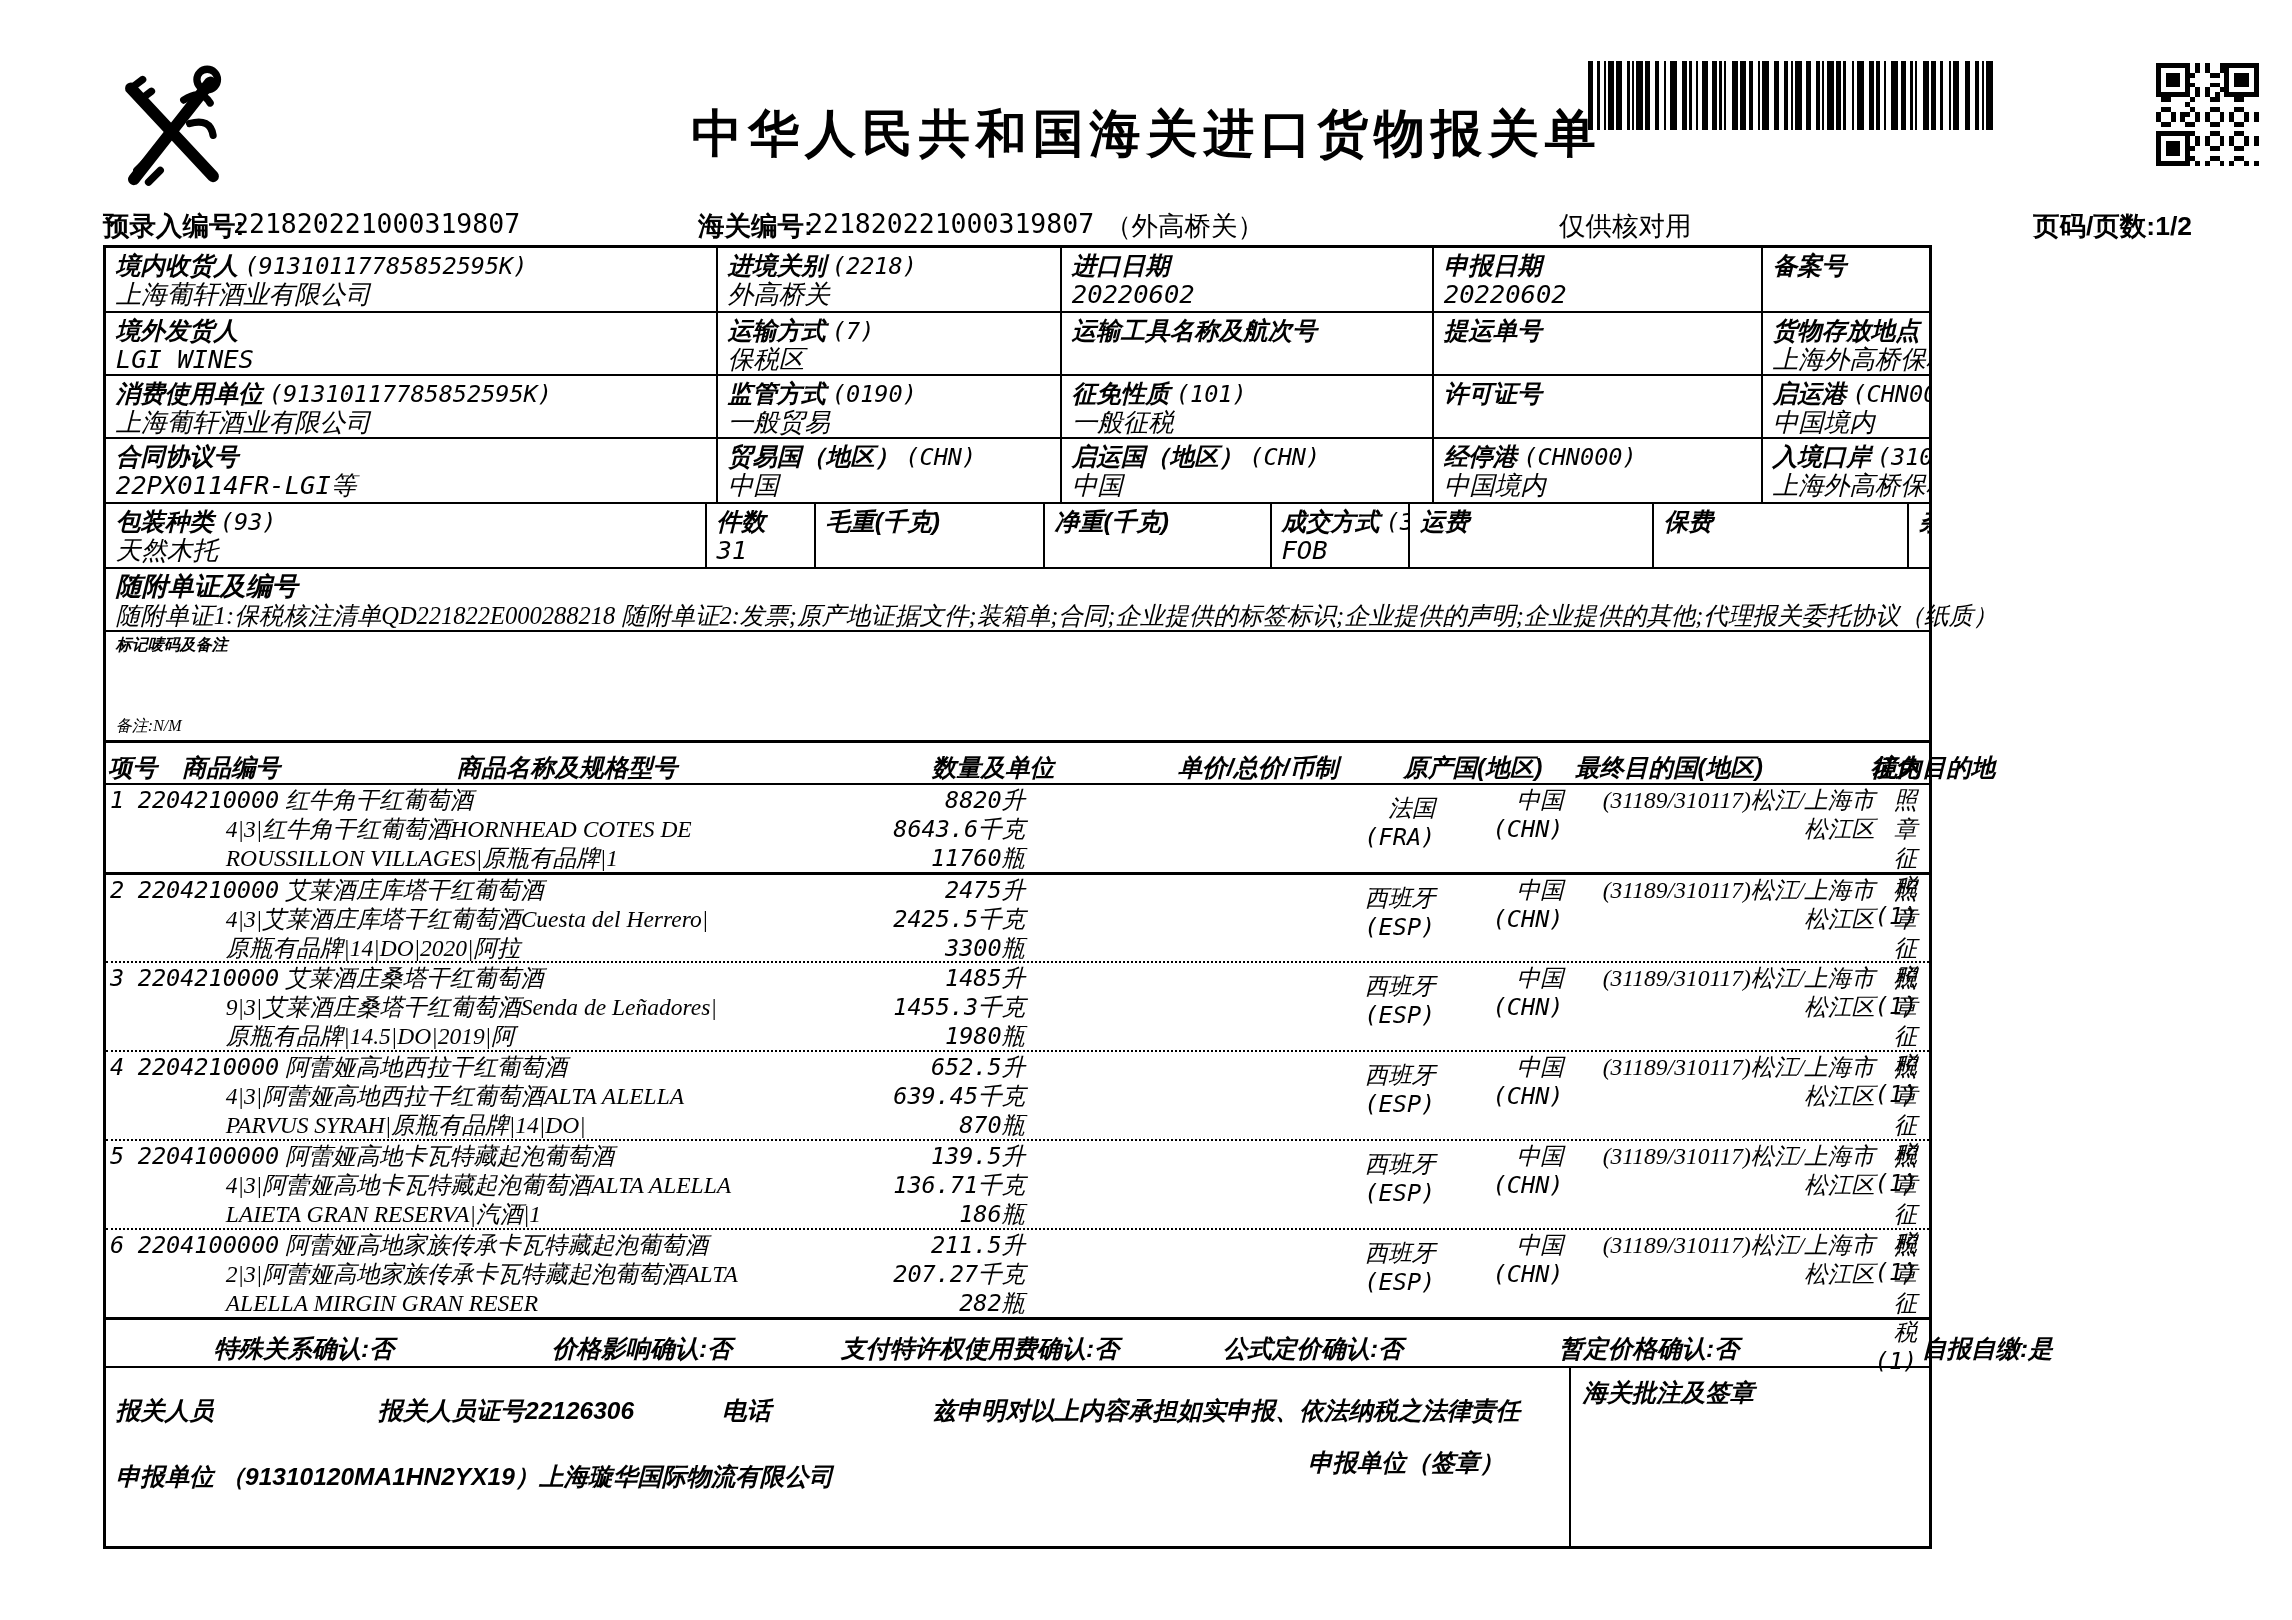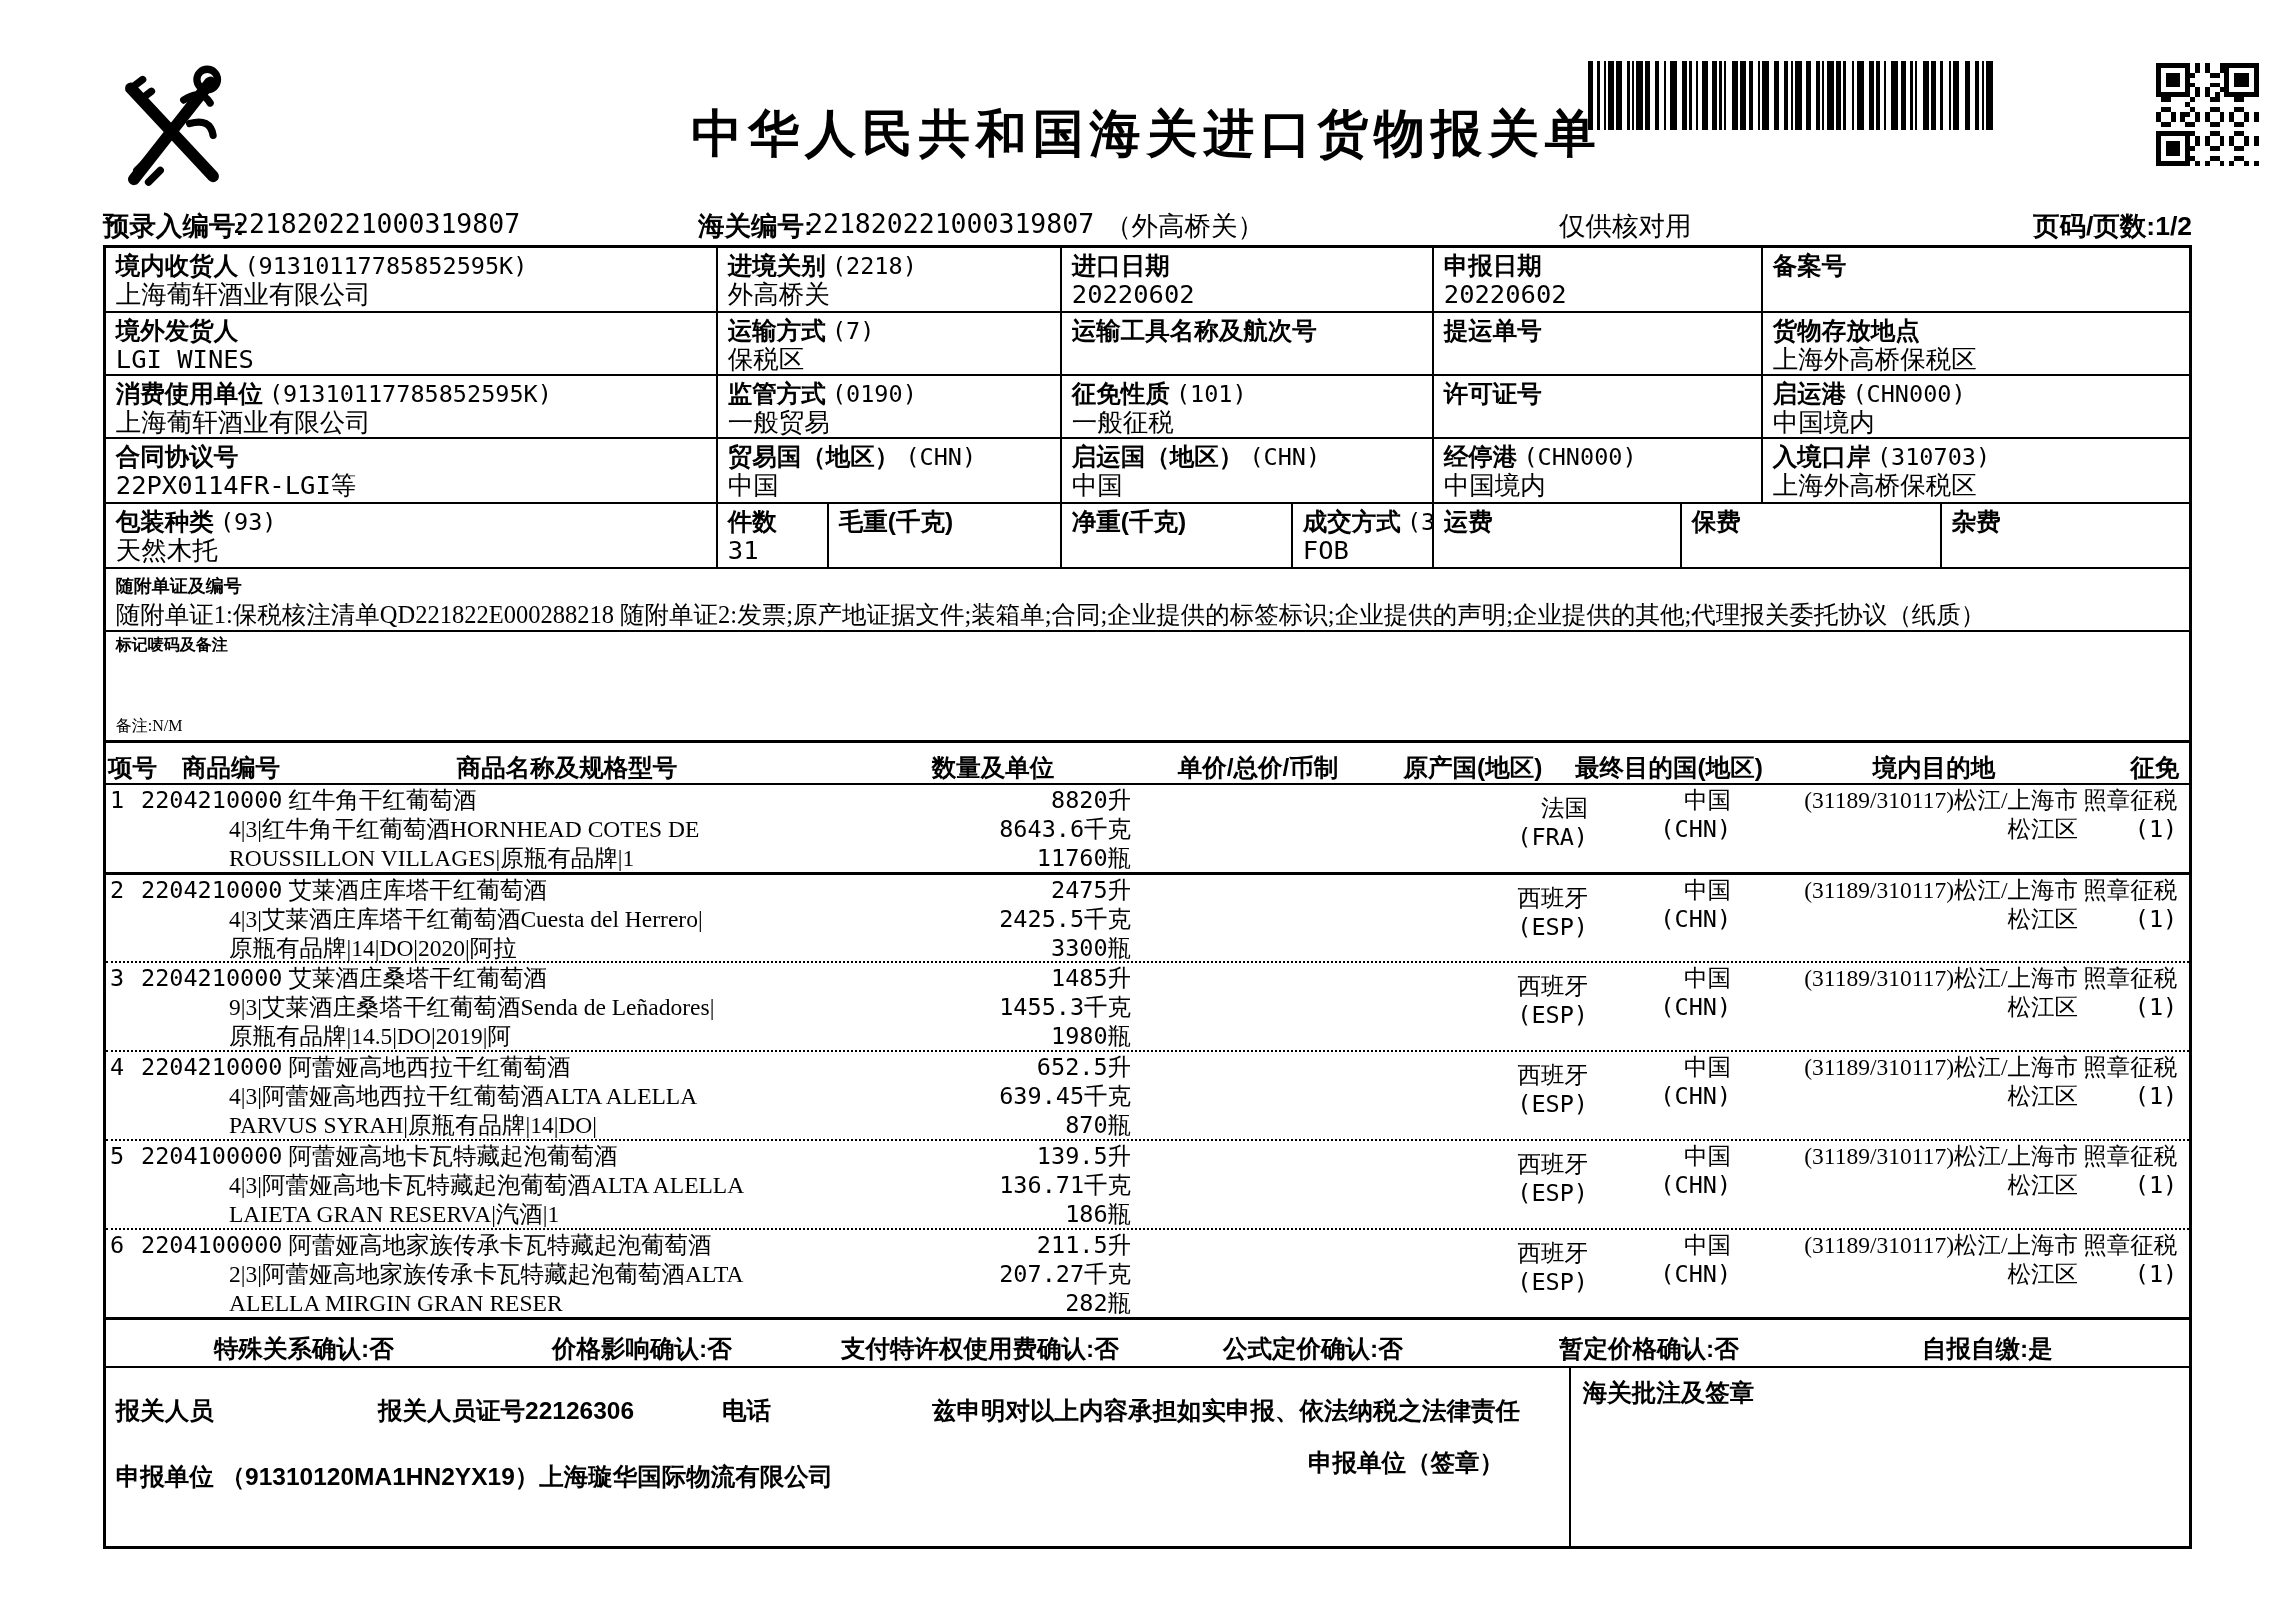--- a/index.html
+++ b/index.html
@@ -21,37 +21,37 @@
   .qr{position:absolute;left:2156px;top:63px;width:103px;height:103px;
       display:grid;grid-template-columns:repeat(21,4.9px);grid-template-rows:repeat(21,4.9px);}
   .qr i{display:block;}
   .qr i.b{background:#000;}
 
   
   .refrow{position:absolute;left:103px;top:208px;width:2089px;height:35px;font-size:26.5px;}
   .refrow span{position:absolute;top:0;white-space:nowrap;}
 
   
-  .box{position:absolute;left:103px;top:245px;width:2089px;height:1304px;
-       border:3.9px solid #000;display:flex;flex-direction:column;}
+  .box{position:absolute;left:103px;top:245px;width:1829px;height:1304px;
+       border:3.9px solid #000;display:flex;flex-direction:column;font-style:italic;}
   .row{display:flex;flex:0 0 auto;}
   .row + .row{border-top:2.9px solid #000;}
   .cell{padding:3.9px 9.8px 2.9px 9.8px;display:flex;flex-direction:column;
         justify-content:space-between;overflow:hidden;}
   .cell + .cell{border-left:2px solid #000;}
   .cell .lab{font-size:24.5px;line-height:28px;white-space:nowrap;}
   .cell .lab .code{font-weight:normal;font-size:23.5px;}
   .cell .val{font-size:25.5px;line-height:29px;white-space:nowrap;}
   .hA{height:63px}.hB{height:63px}.hC{height:63px}.hD{height:65px}.hE{height:65px}
   .c1{width:610px}.c2{width:344px}.c3{width:372px}.c4{width:329px}.c5{flex:1}
   .e1{width:610px}.e2{width:111px}.e3{width:233px}.e4{width:231px}
   .e5{width:141px}.e6{width:248px}.e7{width:260px}.e8{flex:1}
 
   .wide{height:63px;padding:2.9px 9.8px;}
-  .wide .lab{font-size:18px;line-height:28px;}
+  .wide .lab{font-size:26px;line-height:28px;}
   .wide .val{font-size:24.5px;line-height:29px;white-space:nowrap;}
   .marks{height:110px;padding:2.9px 9.8px;}
 
   
   .ghead{position:relative;height:43px;font-size:24.5px;}
   .ghead span{position:absolute;top:7.8px;white-space:nowrap;}
   .grow{display:flex;height:89px;font-size:23.5px;line-height:29px;padding-top:1px;}
   .grow.sol{border-top:3.9px solid #000;}
   .grow.dot{border-top:2.9px dotted #000;}
   .gno{width:35px;padding-left:3.9px;}

